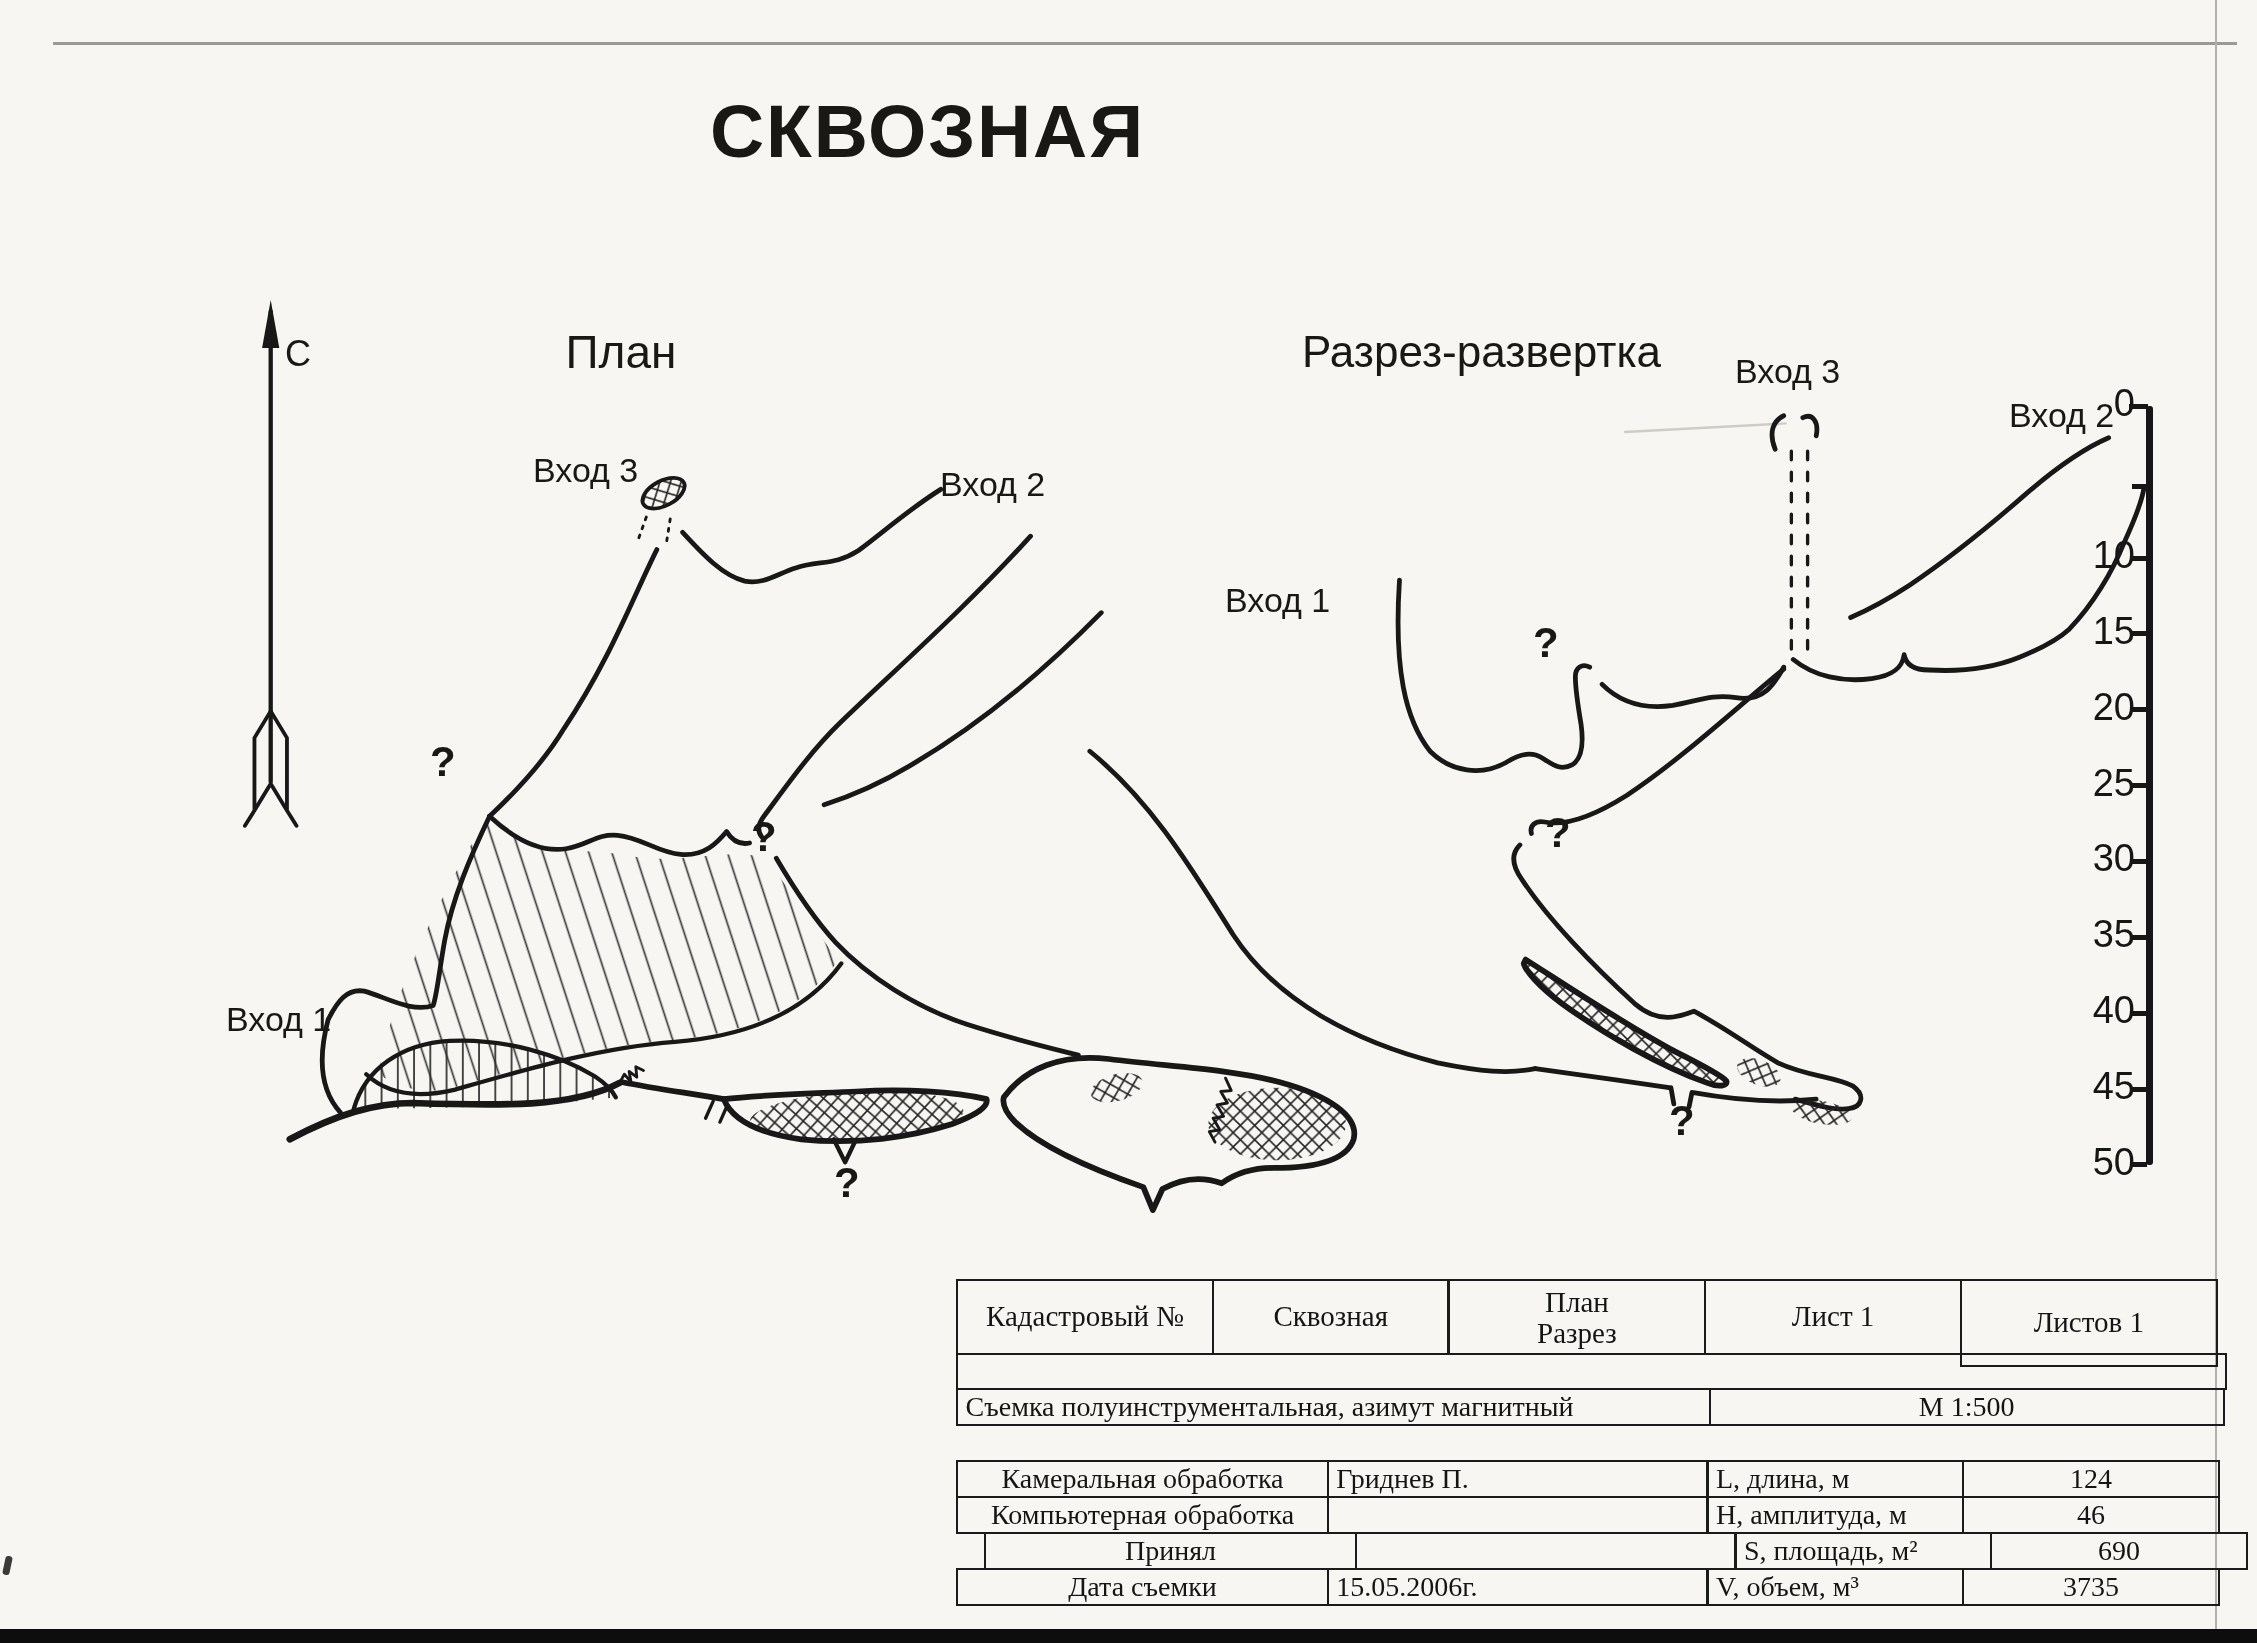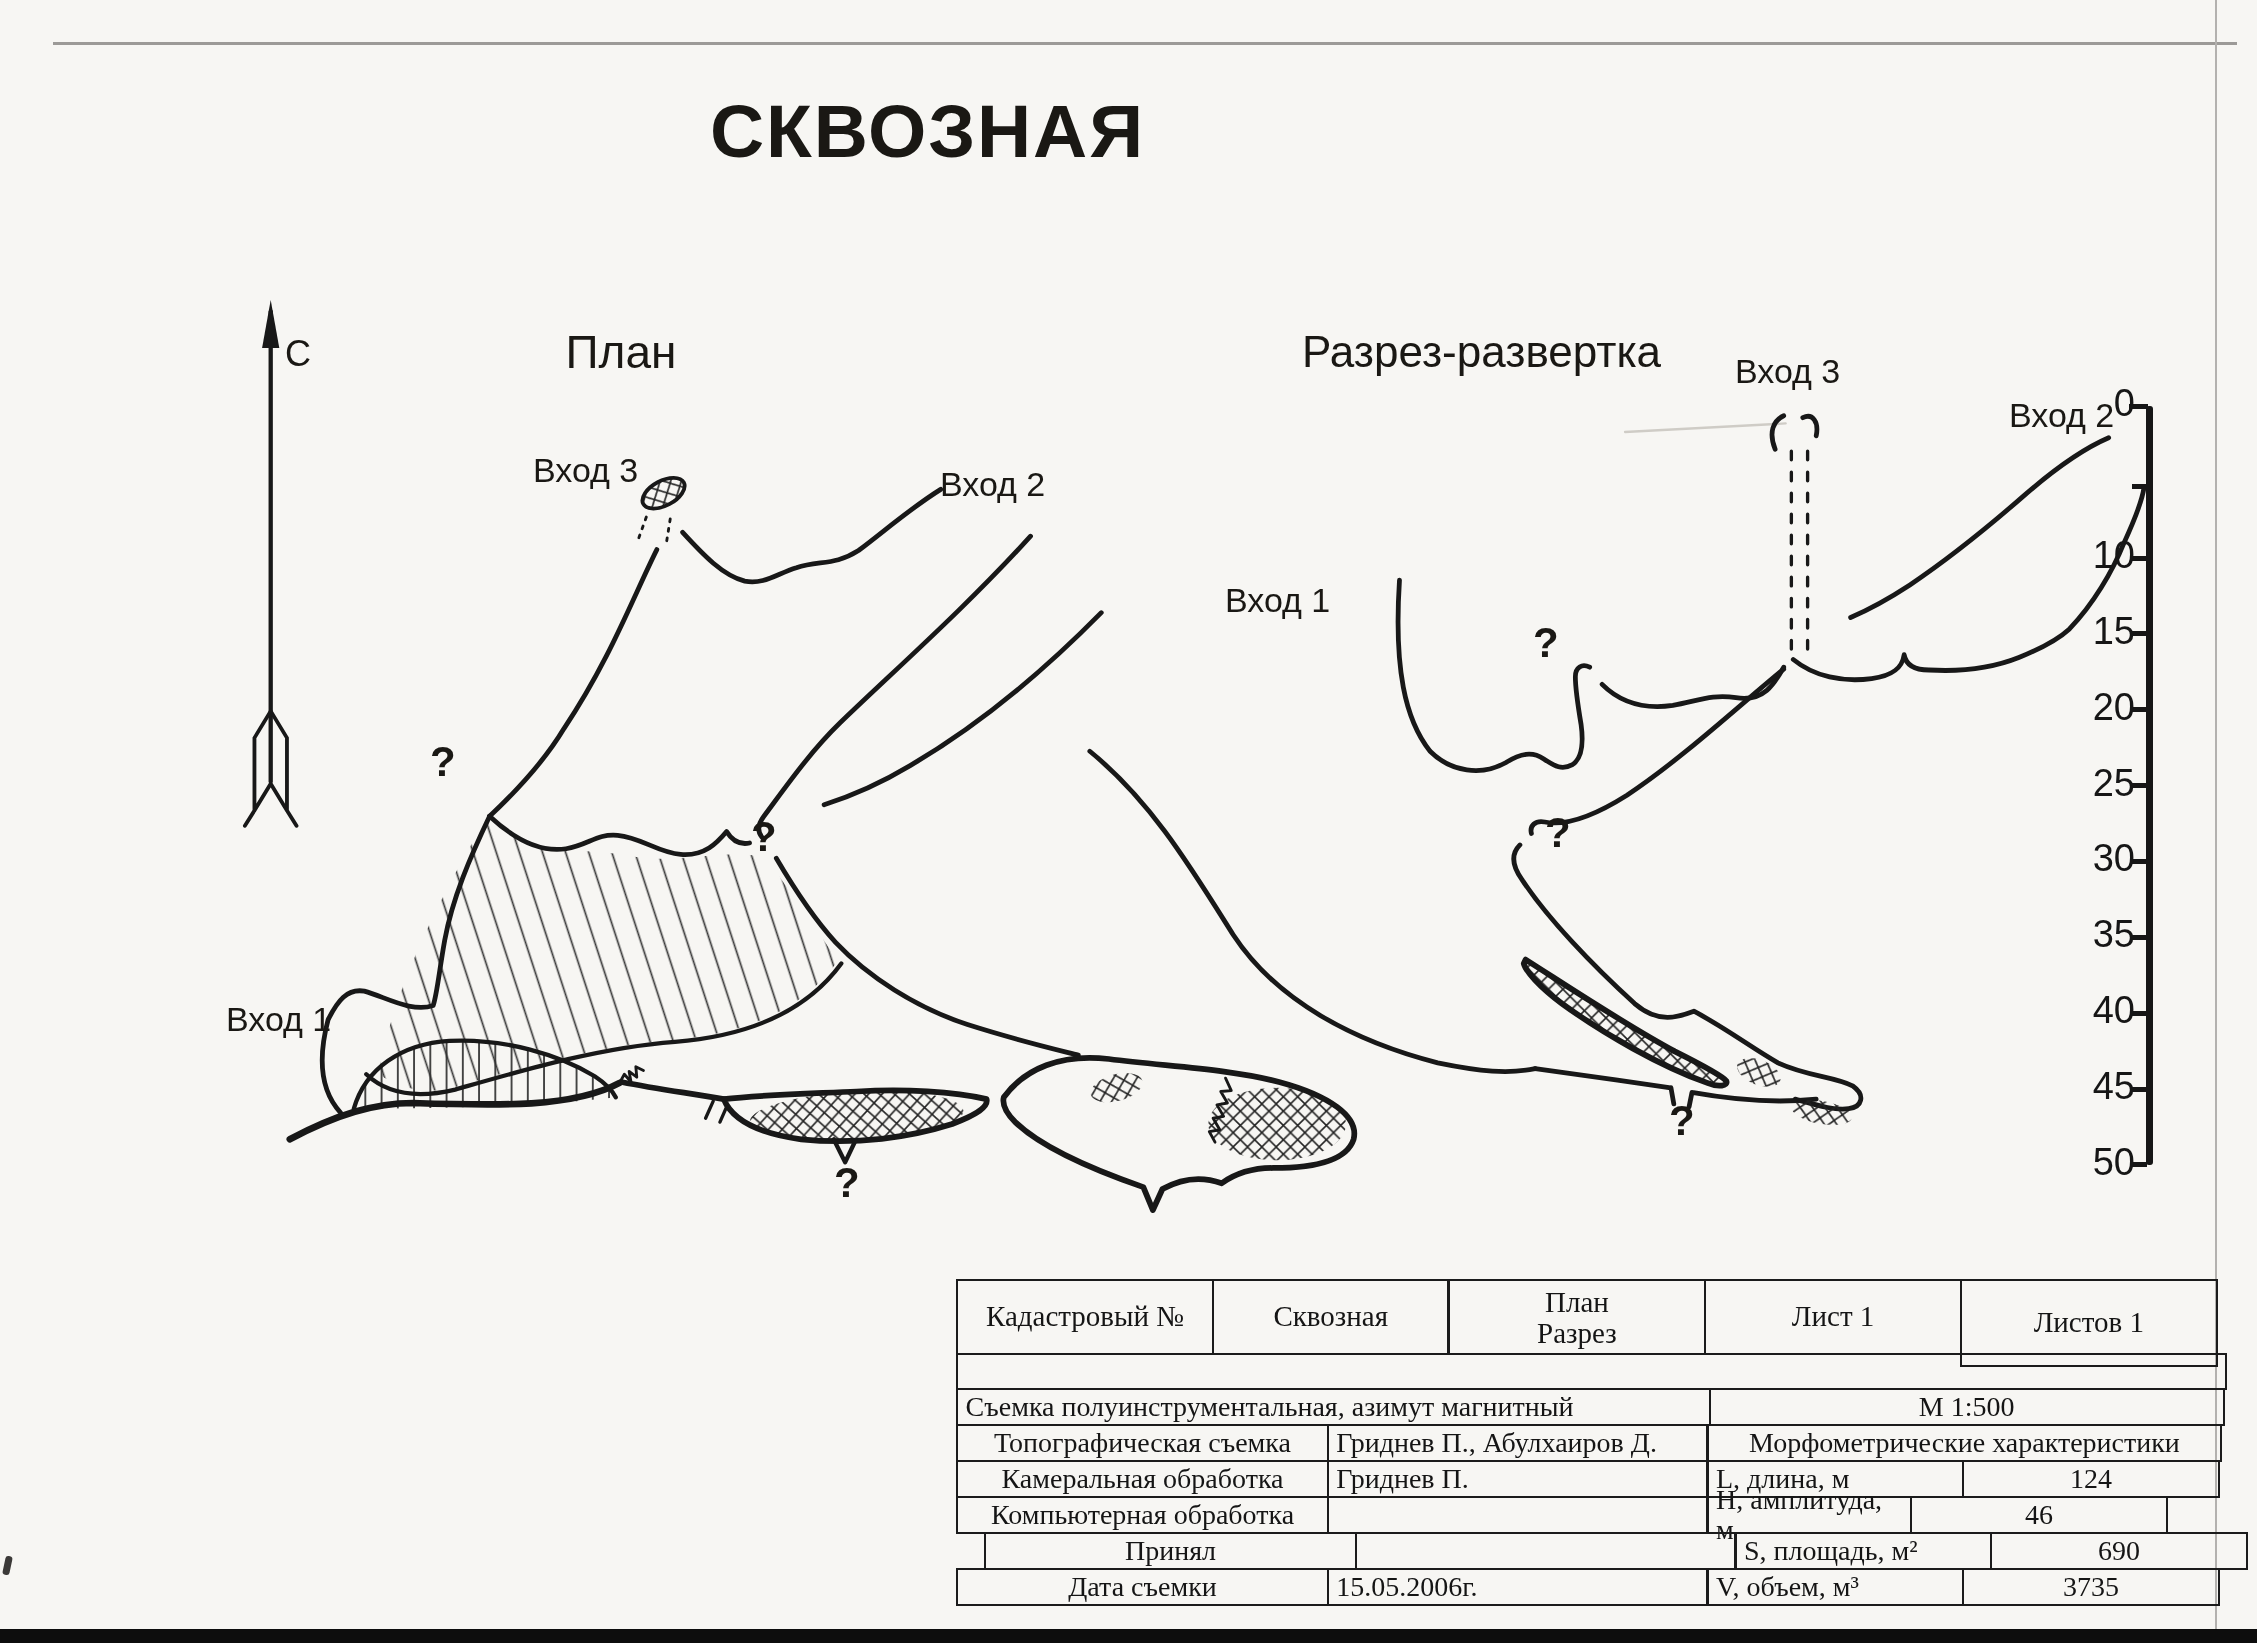--- a/index.html
+++ b/index.html
@@ -200,37 +200,32 @@
 
   <div class="trow" style="top:1353px;">
     <div class="tc" style="width:1271px;height:37px;"></div>
   </div>
 
   <div class="trow" style="top:1388px;">
     <div class="tc left" style="width:755px;height:38px;">Съемка полуинструментальная, азимут магнитный</div>
     <div class="tc" style="width:516px;height:38px;">М 1:500</div>
   </div>
 
-  <div class="trow" style="top:1424px;">
-    <div class="tc" style="width:373px;height:38px;">Топографическая съемка</div>
-    <div class="tc left" style="width:382px;height:38px;">Гриднев П., Абулхаиров Д.</div>
-    <div class="tc" style="width:516px;height:38px;">Морфометрические характеристики</div>
-  </div>
 
   <div class="trow" style="top:1460px;">
     <div class="tc" style="width:373px;height:38px;">Камеральная обработка</div>
     <div class="tc left" style="width:382px;height:38px;">Гриднев П.</div>
     <div class="tc left" style="width:258px;height:38px;">L, длина, м</div>
     <div class="tc" style="width:258px;height:38px;">124</div>
   </div>
 
   <div class="trow" style="top:1496px;">
     <div class="tc" style="width:373px;height:38px;">Компьютерная обработка</div>
     <div class="tc left" style="width:382px;height:38px;"></div>
-    <div class="tc left" style="width:206px;height:38px;">H, амплитуда, м</div>
+    <div class="tc left" style="width:258px;height:38px;">H, амплитуда, м</div>
     <div class="tc" style="width:258px;height:38px;">46</div>
   </div>
 
   <div class="trow" style="top:1532px;padding-left:28px;">
     <div class="tc" style="width:373px;height:38px;">Принял</div>
     <div class="tc left" style="width:382px;height:38px;"></div>
     <div class="tc left" style="width:258px;height:38px;">S, площадь, м²</div>
     <div class="tc" style="width:258px;height:38px;">690</div>
   </div>
 

